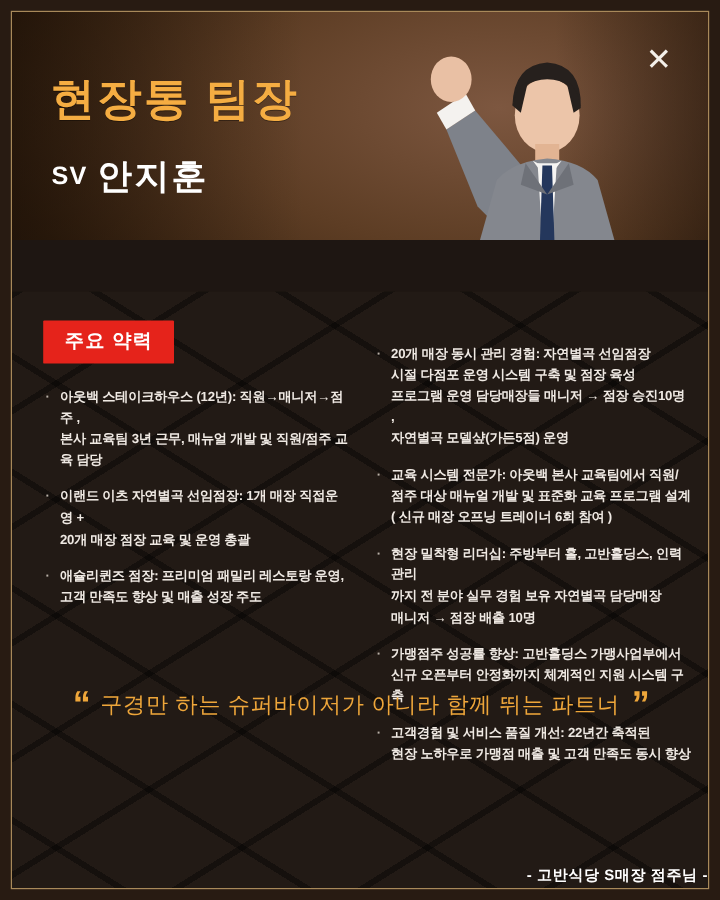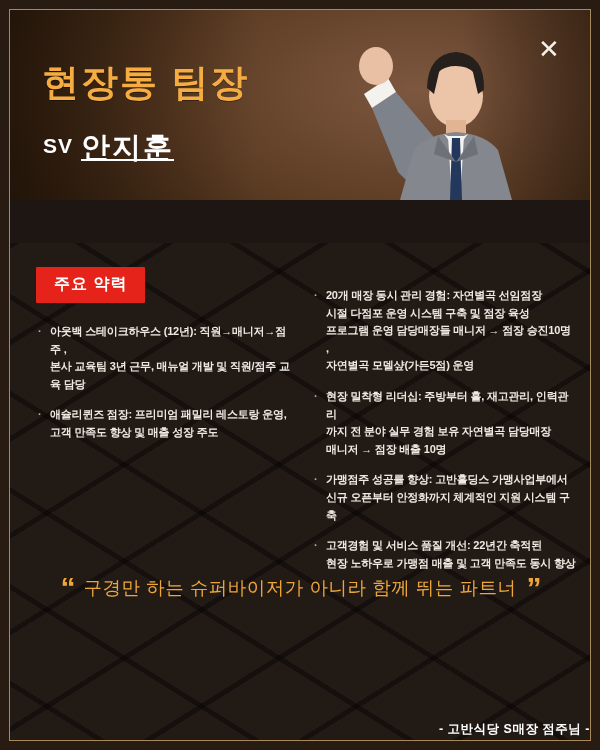--- a/index.html
+++ b/index.html
@@ -28,21 +28,21 @@
       radial-gradient(95% 150% at 70% 42%, #7d5740 0%, #5d3d24 42%, #39230f 78%, #2b1a0c 100%);
     overflow:hidden;
   }
   .hero-title{
     position:absolute;left:32px;top:48px;
     font-size:37px;font-weight:800;letter-spacing:2px;
     color:#f5ad42;text-shadow:0 1px 0 rgba(0,0,0,.35);
   }
   .hero-name{position:absolute;left:33px;top:118px;color:#ffffff;}
   .hero-name .sv{font-size:21px;font-weight:800;letter-spacing:1px;margin-right:8px;vertical-align:4px;}
-  .hero-name .nm{font-size:29px;font-weight:800;letter-spacing:2px;text-decoration:underline;}
+  .hero-name .nm{font-size:29px;font-weight:800;letter-spacing:2px;}
 
   .close-btn{
     position:absolute;top:24px;right:26px;width:30px;height:30px;
     color:#f4f0ea;font-size:26px;line-height:30px;text-align:center;
     font-weight:400;cursor:pointer;
   }
 
   .photo{position:absolute;right:42px;bottom:0;width:260px;height:178px;}
 
   
@@ -137,32 +137,37 @@
     </div>
 
     <div class="body">
       <div class="columns">
 
         <div class="col">
           <span class="badge">주요 약력</span>
           <ul class="points">
             <li>아웃백 스테이크하우스 (12년): 직원→매니저→점주 ,
 본사 교육팀 3년 근무, 매뉴얼 개발 및 직원/점주 교육 담당</li>
+            <li>이랜드 이츠 자연별곡 선임점장: 1개 매장 직접운영 +
+20개 매장 점장 교육 및 운영 총괄</li>
             <li>애슐리퀸즈 점장: 프리미엄 패밀리 레스토랑 운영,
 고객 만족도 향상 및 매출 성장 주도</li>
           </ul>
         </div>
 
         <div class="col col-right">
           <ul class="points">
             <li>20개 매장 동시 관리 경험: 자연별곡 선임점장
 시절 다점포 운영 시스템 구축 및 점장 육성
 프로그램 운영 담당매장들 매니저 → 점장 승진10명 ,
 자연별곡 모델샾(가든5점) 운영</li>
-            <li>현장 밀착형 리더십: 주방부터 홀, 재고관리, 인력관리
+            <li>교육 시스템 전문가: 아웃백 본사 교육팀에서 직원/
+점주 대상 매뉴얼 개발 및 표준화 교육 프로그램 설계
+( 신규 매장 오프닝 트레이너 6회 참여 )</li>
+            <li>현장 밀착형 리더십: 주방부터 홀, 고반홀딩스, 인력관리
 까지 전 분야 실무 경험 보유 자연별곡 담당매장
 매니저 → 점장 배출 10명</li>
             <li>가맹점주 성공률 향상: 고반홀딩스 가맹사업부에서
 신규 오픈부터 안정화까지 체계적인 지원 시스템 구축</li>
             <li>고객경험 및 서비스 품질 개선: 22년간 축적된
 현장 노하우로 가맹점 매출 및 고객 만족도 동시 향상</li>
           </ul>
         </div>
 
       </div>

